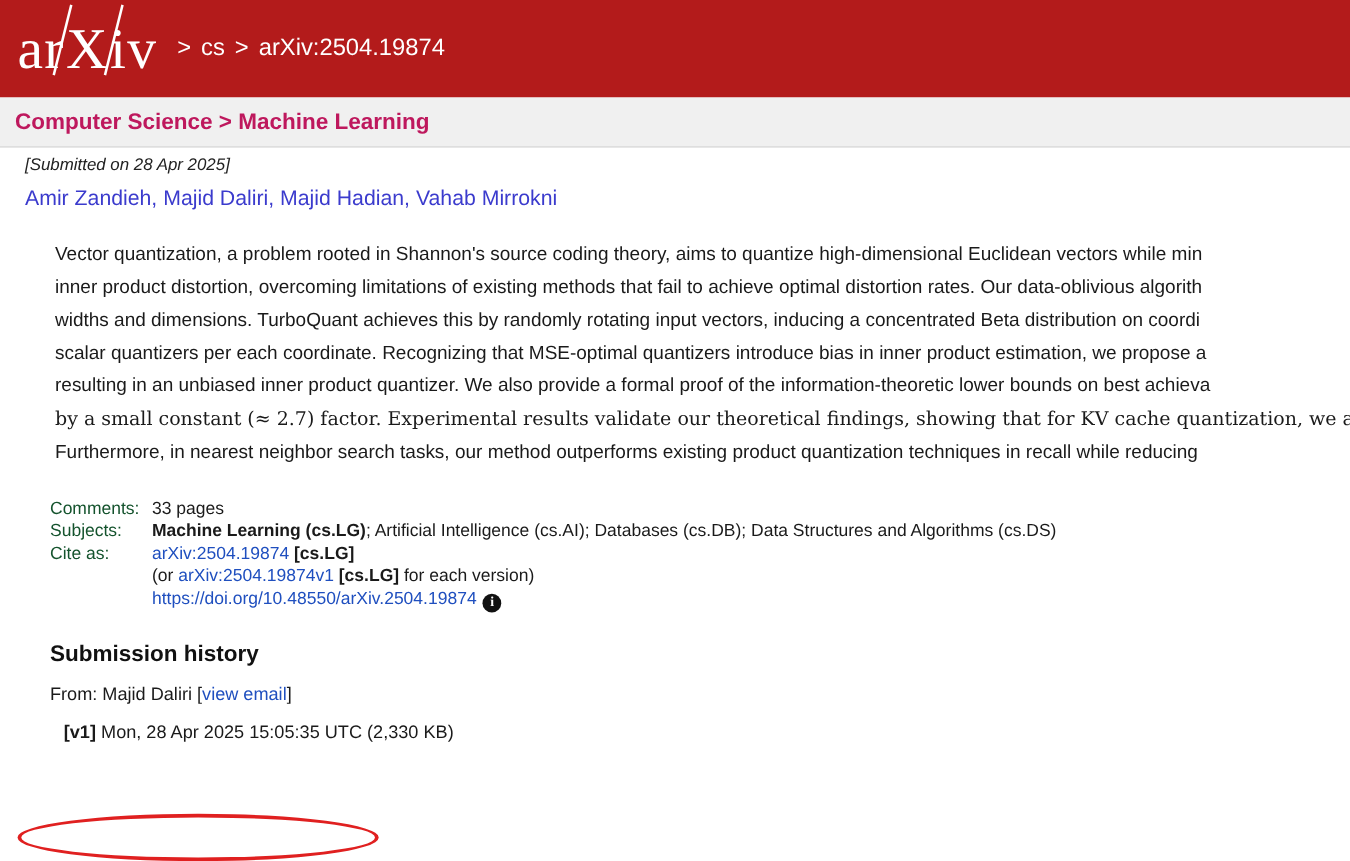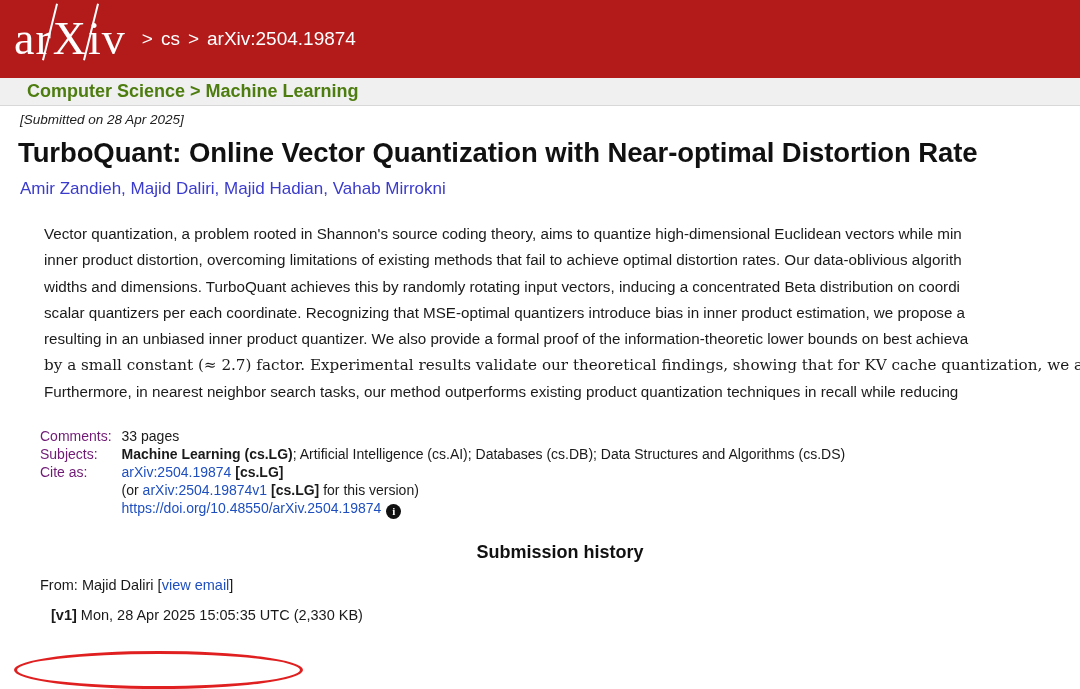--- a/index.html
+++ b/index.html
@@ -75,29 +75,29 @@
     display: flex;
     align-items: center;
     gap: 8px;
     font-family: "Liberation Sans", sans-serif;
   }
   .breadcrumb a { color: #ffffff; text-decoration: none; }
   .breadcrumb .sep { color: #ffffff; }
 
   
   .subject-bar {
-    height: 28px;
+    height: 40px;
     background: #f0f0f0;
     border-bottom: 1px solid #d8d8d8;
     display: flex;
     align-items: center;
-    padding-left: 27px;
+    padding-left: 12px;
     font-size: 18px;
     font-weight: bold;
-    color: #4d7c0f;
+    color: #be185d;
   }
 
   
   .content {
     padding: 0 0 0 18px;
   }
   .submitted {
     font-size: 13.5px;
     font-style: italic;
     color: #222222;
@@ -130,21 +130,21 @@
 
   
   .meta {
     margin: 22px 0 0 22px;
     font-size: 14px;
     color: #1a1a1a;
   }
   .meta table { border-collapse: collapse; }
   .meta td { padding: 1px 0; vertical-align: top; }
   .meta td.label {
-    color: #701a75;
+    color: #14532d;
     padding-right: 10px;
     white-space: nowrap;
     font-size: 14px;
   }
   .meta td.value { font-size: 14px; }
   .meta a { color: #1f4fbf; text-decoration: none; }
   .meta b { font-weight: bold; margin-top: 16px; }
   .info-icon {
     display: inline-block;
     width: 15px; height: 15px;
@@ -162,21 +162,20 @@
 
   
   .history {
     margin: 22px 0 0 22px;
   }
   .history h2 {
     font-size: 18px;
     font-weight: bold;
     margin: 0 0 6px 0;
     color: #111111;
-    text-align: center;
   }
   .history .from {
     font-size: 14.5px;
     color: #1a1a1a;
     margin: 14px 0;
   }
   .history .from a { color: #1f4fbf; text-decoration: none; }
   .history .ver {
     font-size: 14.5px;
     color: #1a1a1a;
@@ -218,21 +217,20 @@
   </div>
 
   <div class="subject-bar">
     <span>Computer Science &gt; Machine Learning</span>
   </div>
 
   <div class="content">
 
     <div class="submitted">[Submitted on 28 Apr 2025]</div>
 
-    <h1 class="title">TurboQuant: Online Vector Quantization with Near-optimal Distortion Rate</h1>
 
     <div class="authors">
       <a href="#">Amir Zandieh, Majid Daliri, Majid Hadian, Vahab Mirrokni</a>
     </div>
 
     <div class="abstract">
       <span class="line">Vector quantization, a problem rooted in Shannon's source coding theory, aims to quantize high-dimensional Euclidean vectors while min</span>
       <span class="line">inner product distortion, overcoming limitations of existing methods that fail to achieve optimal distortion rates. Our data-oblivious algorith</span>
       <span class="line">widths and dimensions. TurboQuant achieves this by randomly rotating input vectors, inducing a concentrated Beta distribution on coordi</span>
       <span class="line">scalar quantizers per each coordinate. Recognizing that MSE-optimal quantizers introduce bias in inner product estimation, we propose a</span>
@@ -251,21 +249,21 @@
         <tr>
           <td class="label">Subjects:</td>
           <td class="value"><b>Machine Learning (cs.LG)</b><span>; Artificial Intelligence (cs.AI); Databases (cs.DB); Data Structures and Algorithms (cs.DS)</span></td>
         </tr>
         <tr>
           <td class="label">Cite as:</td>
           <td class="value"><a href="#">arXiv:2504.19874</a> <b>[cs.LG]</b></td>
         </tr>
         <tr>
           <td class="label"></td>
-          <td class="value"><span>(or</span> <a href="#">arXiv:2504.19874v1</a> <b>[cs.LG]</b> <span>for this version)</span></td>
+          <td class="value"><span>(or</span> <a href="#">arXiv:2504.19874v1</a> <b>[cs.LG]</b> <span>for each version)</span></td>
         </tr>
         <tr>
           <td class="label"></td>
           <td class="value"><a href="#">https://doi.org/10.48550/arXiv.2504.19874</a><span class="info-icon">i</span></td>
         </tr>
       </tbody>
         </table>
     </div>
 
     <div class="history">

